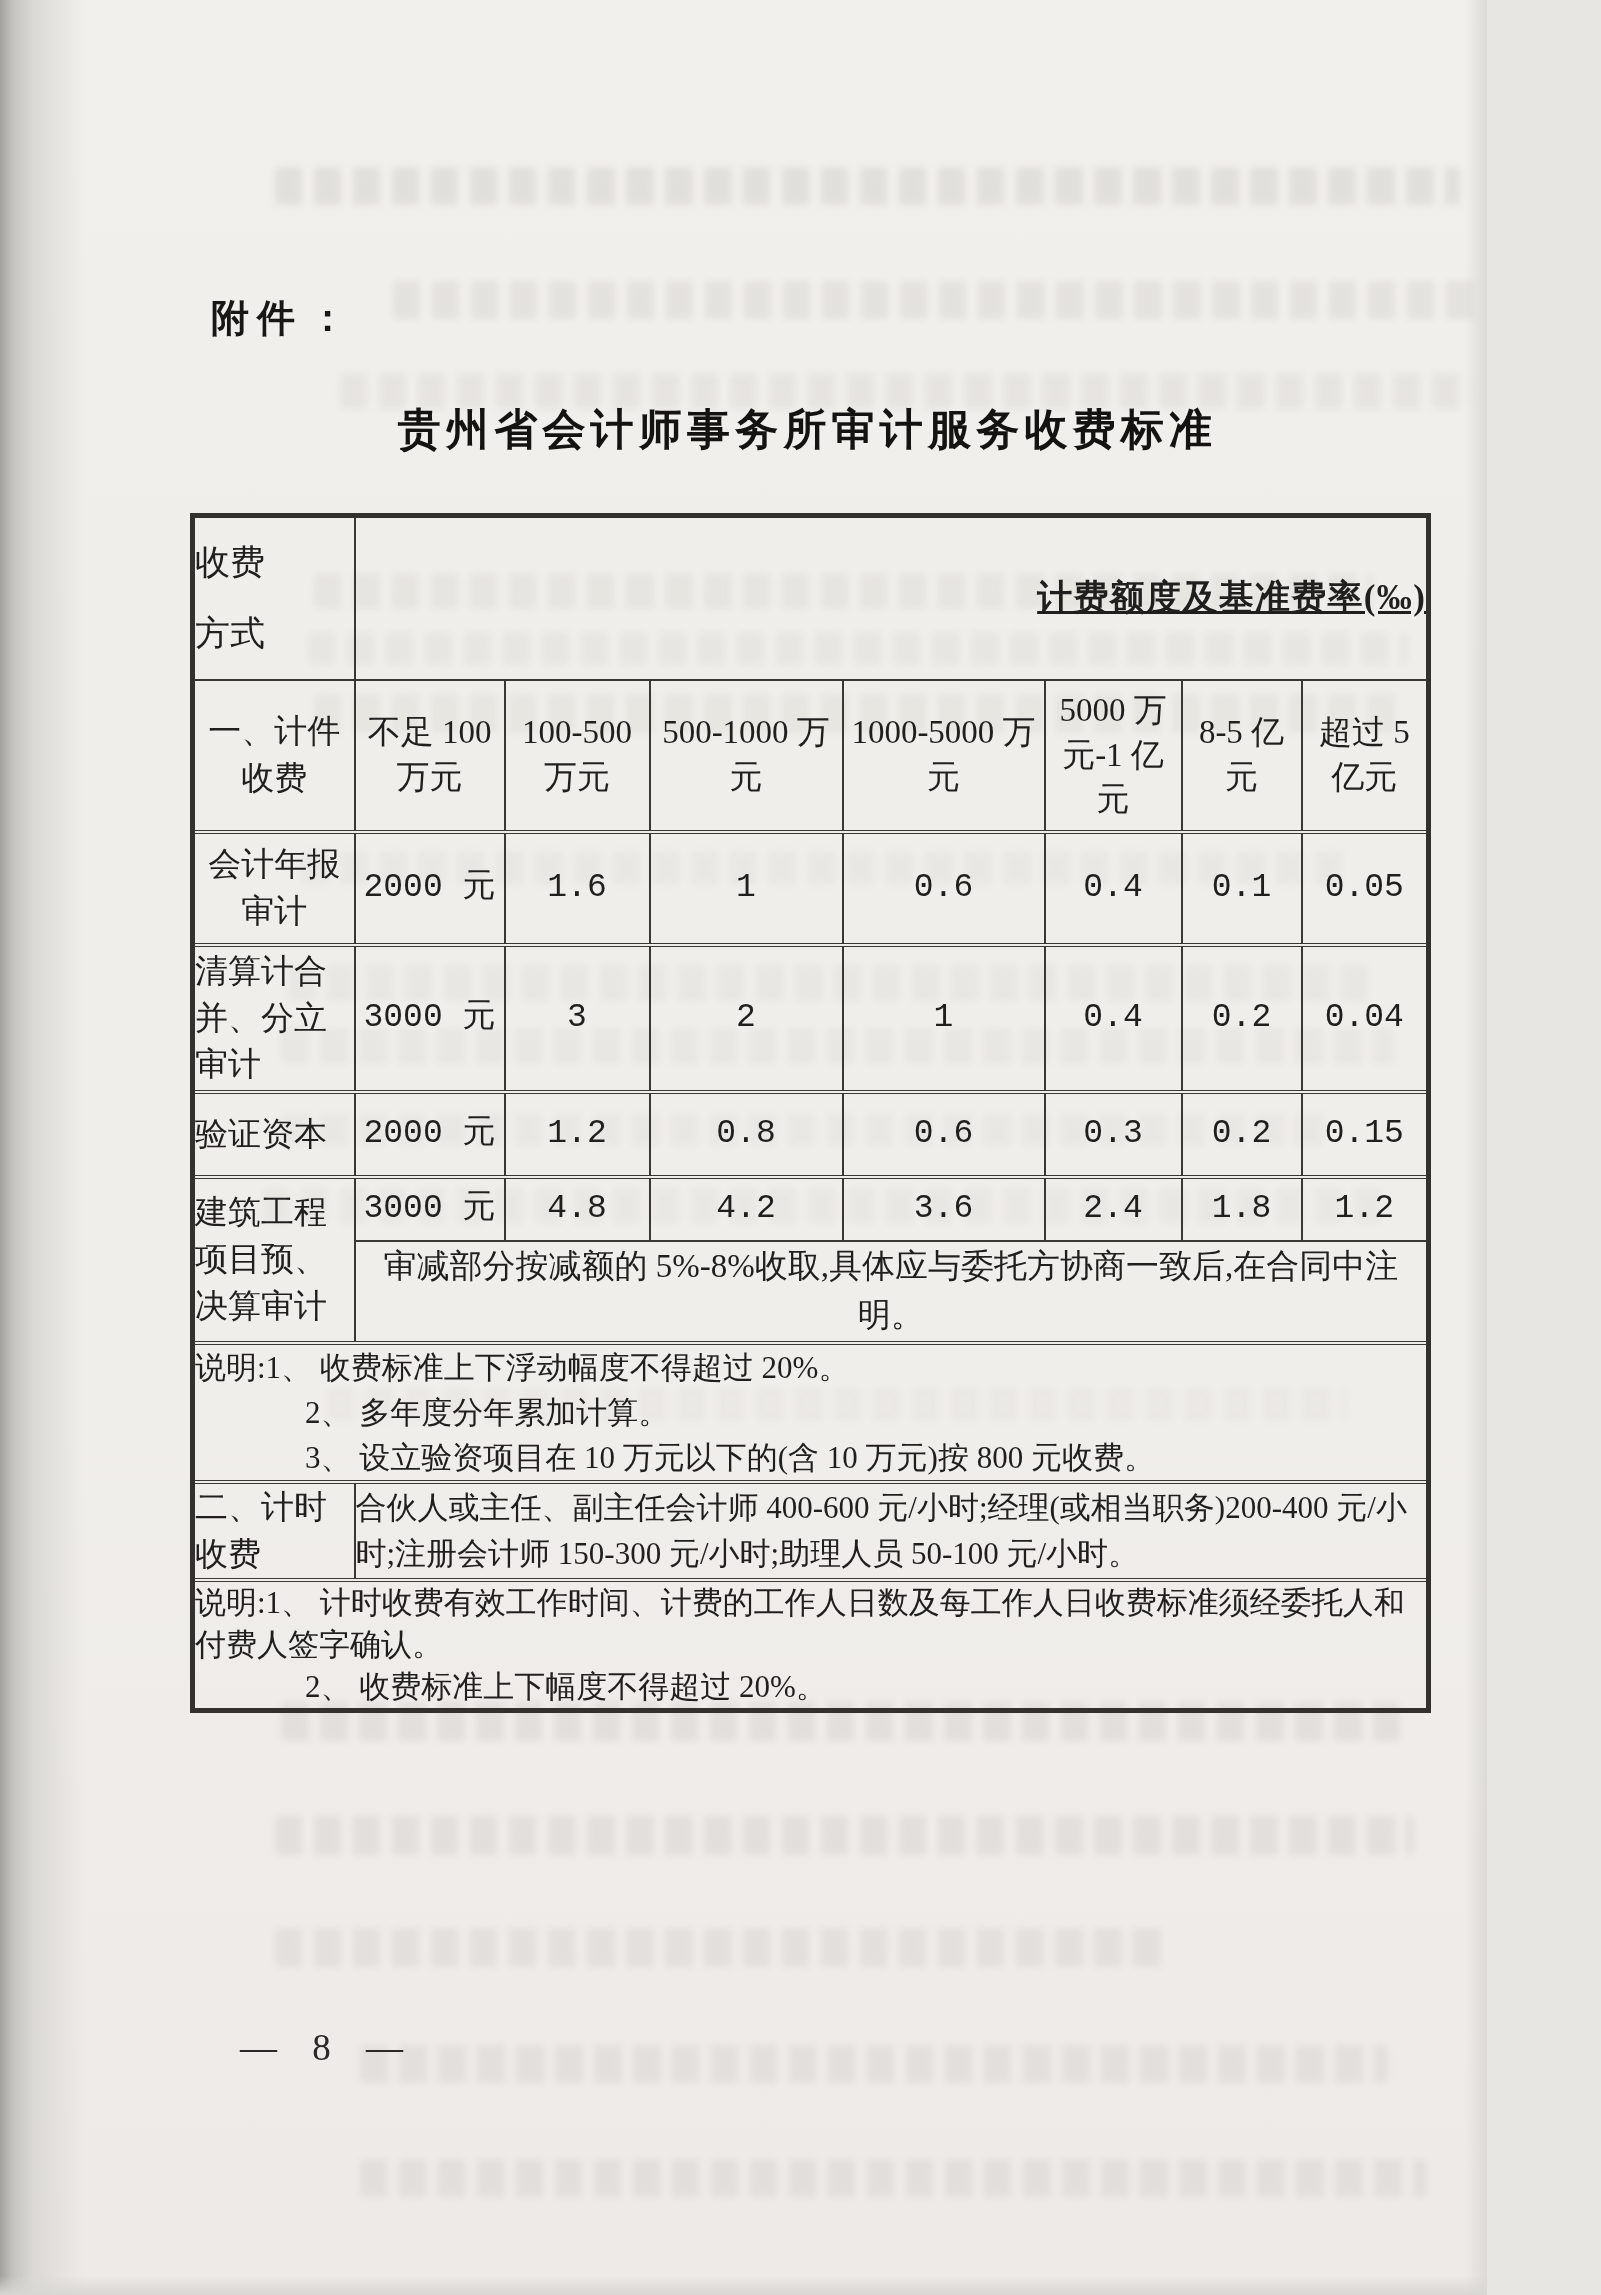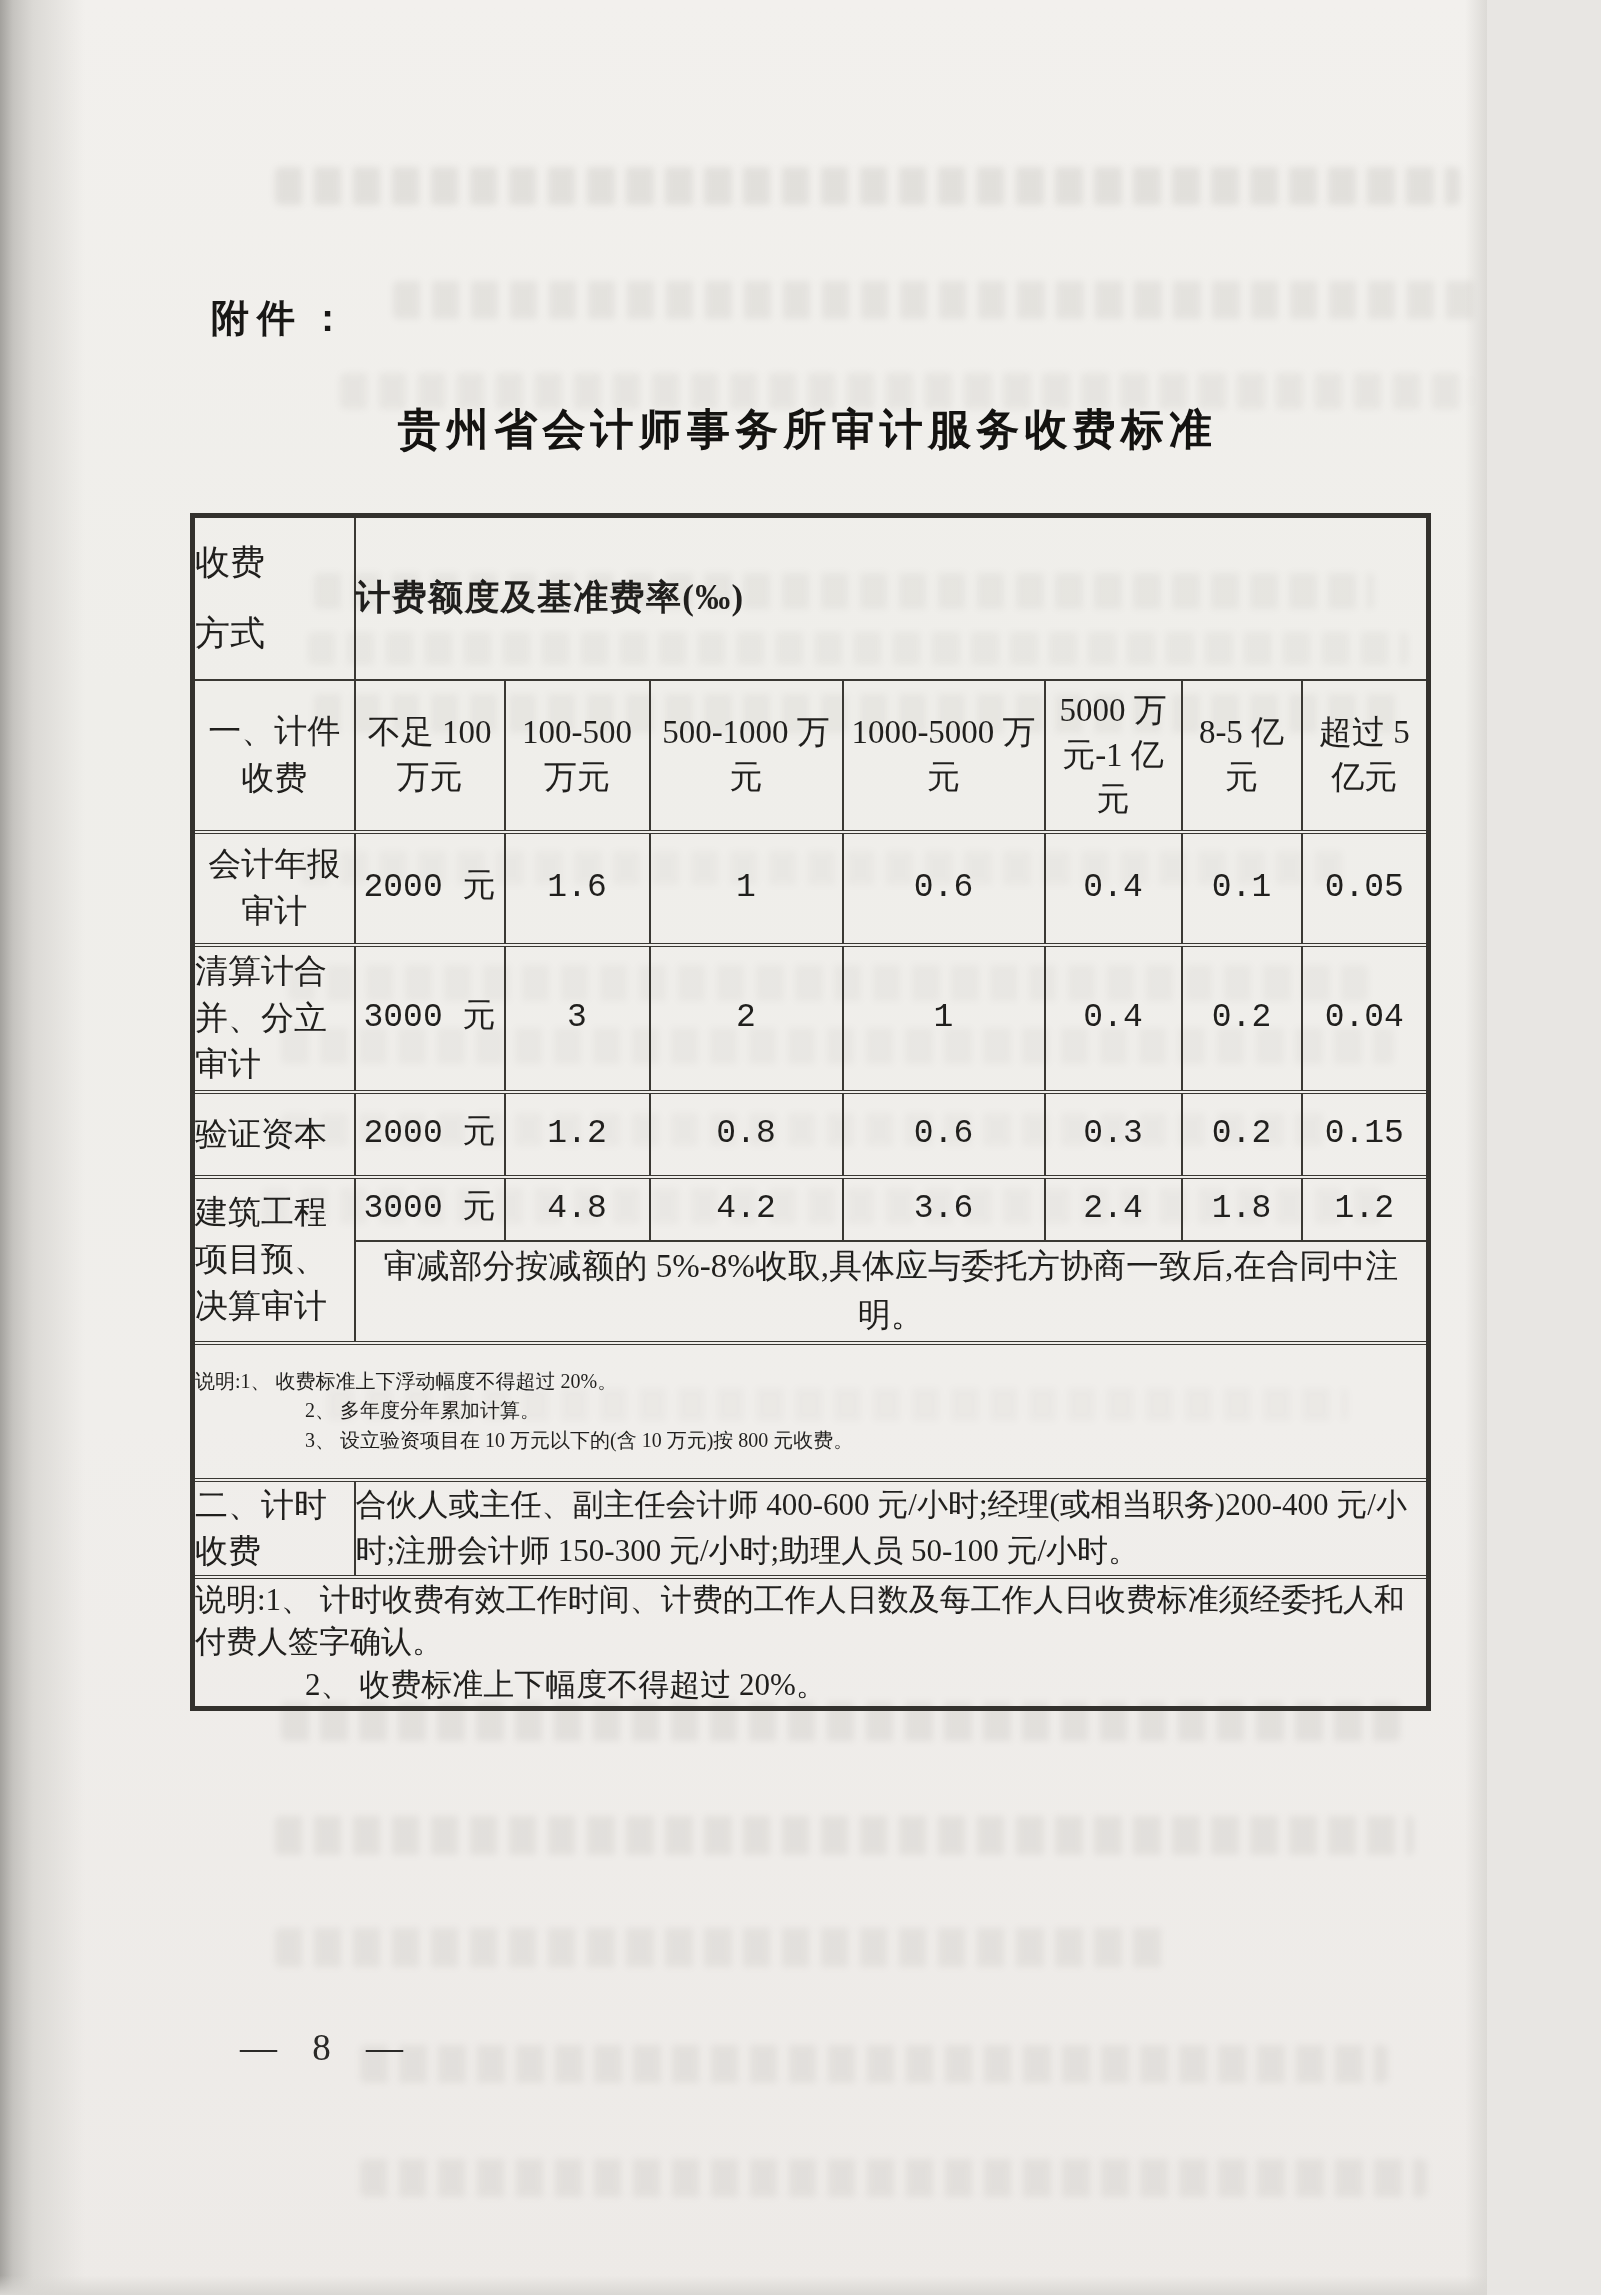--- a/index.html
+++ b/index.html
@@ -46,25 +46,25 @@
   }
   table.fee td{border:2.6px solid #3a3833;padding:0;vertical-align:middle;background:transparent;}
   tr.rA{height:164px} tr.rB{height:152px} tr.rC{height:113px} tr.rD{height:147px}
   tr.rE{height:85px} tr.rF{height:64px}  tr.rG{height:101px} tr.rH{height:137px}
   tr.rI{height:97px} tr.rJ{height:122px}
   tr.rC td,tr.rD td,tr.rE td,tr.rF td{border-top-width:4.6px;border-top-style:double;}
   tr.rH td,tr.rI td,tr.rJ td{border-top-width:4.6px;border-top-style:double;}
   .lbl{ text-align:left;padding-left:17px;white-space:pre-line;}
   .ctr{ text-align:center;white-space:pre-line;}
   .feemethod{font-size:35px;line-height:2.05;padding-left:25px;text-align:left;white-space:pre-line;}
-  .ratehdr{font-weight:700;font-size:35px;text-align:left;letter-spacing:1.3px;}
+  .ratehdr{font-weight:700;font-size:35px;text-align:right;letter-spacing:1.3px;text-decoration:underline;}
   .range{text-align:center;font-size:33px;line-height:1.35;white-space:pre-line;}
   .val{text-align:center;font-size:33px;font-family:Liberation Mono, monospace;}
   .notecell{text-align:center;font-size:33px;line-height:1.5;padding:3.9px 18.3px;}
-  .notes{padding:6.5px 15.7px 5.2px 15.7px;font-size:20px;line-height:1.46;text-align:left;vertical-align:top;}
+  .notes{padding:6.5px 15.7px 5.2px 15.7px;font-size:31px;line-height:1.46;text-align:left;vertical-align:top;}
   .notes .ind{padding-left:110px;}
   .notesJ{font-size:31px;line-height:1.36;}
   .hourly{text-align:left;font-size:31px;line-height:1.5;padding:2.6px 14.4px;margin-top:41px;}
   .page-number{
     position:absolute;left:240px;top:2026px;
     font-size:37px;letter-spacing:13px;color:#2a2927;
   }
 </style>
 </head>
 <body>

